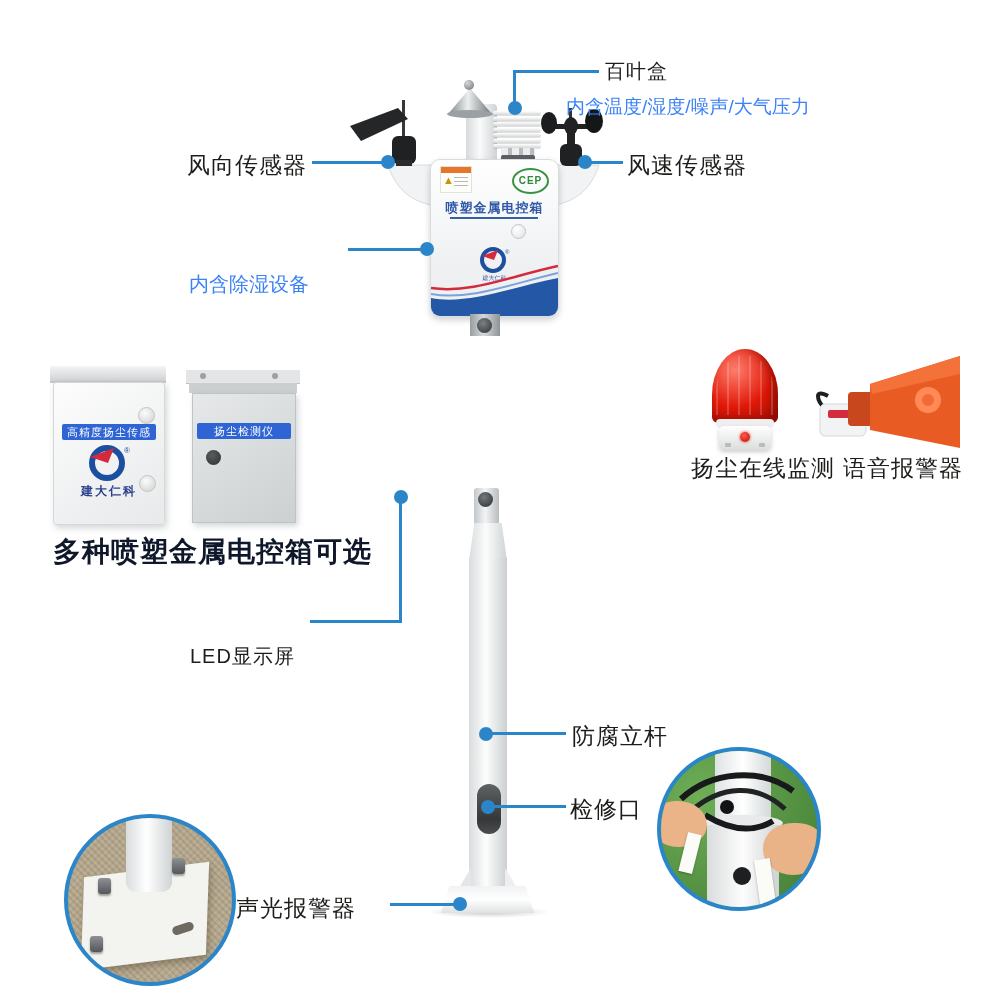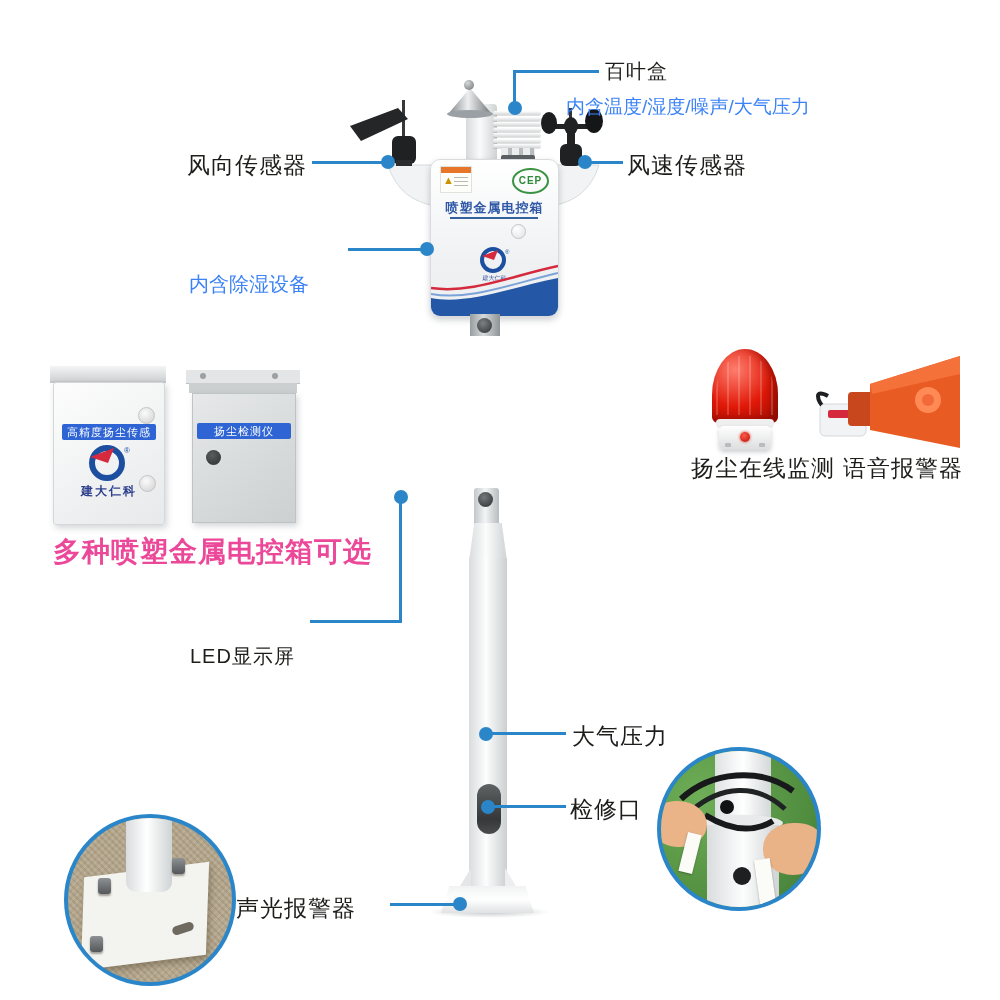--- a/index.html
+++ b/index.html
@@ -106,21 +106,21 @@
   .cab2-flange{left:186px;top:370px;width:114px;height:13px;background:#e3e5e6;
         box-shadow:0 1px 0 rgba(90,95,100,.4);}
   .cab2-hole{position:absolute;width:6px;height:6px;border-radius:50%;background:#9aa0a3;top:3px;}
   .cab2-hood{left:189px;top:383px;width:108px;height:10px;background:#cbcfd0;}
   .cab2-body{left:192px;top:393px;width:102px;height:128px;
         background:linear-gradient(145deg,#e6e8e9,#ccd0d1);border:1px solid #bfc3c4;
         box-shadow:2px 3px 6px rgba(80,90,100,.25);}
   .cab2-dark-hole{position:absolute;left:13px;top:56px;width:15px;height:15px;border-radius:50%;
         background:radial-gradient(circle at 40% 35%,#5a5d5f,#2c2f30);}
   .caption{position:absolute;left:53px;top:533px;font-size:28px;font-weight:bold;
-        color:#ec4899;letter-spacing:1px;}
+        color:#0f172a;letter-spacing:1px;}
 
   
   .beacon-dome{left:712px;top:349px;width:66px;height:74px;
         border-radius:50% 50% 10% 10% / 62% 62% 8% 8%;
         background:radial-gradient(circle at 35% 28%,#ff7d6d,#e01807 55%,#9c0e03);
         box-shadow:inset -6px -4px 10px rgba(120,8,2,.6);}
   .beacon-ribs{left:716px;top:355px;width:58px;height:60px;border-radius:50% 50% 0 0/60% 60% 0 0;
         background:repeating-linear-gradient(90deg,rgba(255,255,255,.18) 0 2px,transparent 2px 11px);}
   .beacon-collar{left:716px;top:419px;width:58px;height:9px;border-radius:4px;background:#efeff0;}
   .beacon-base{left:719px;top:426px;width:52px;height:24px;border-radius:5px;
@@ -331,21 +331,21 @@
   <div class="dot" style="left:420px;top:242px;"></div>
   <div class="info" style="left:189px;top:271px;font-size:20px;">内含除湿设备</div>
 
   <div class="lbl lbl-lg" style="left:190px;top:643px;">LED显示屏</div>
   <div class="line-h" style="left:310px;top:620px;width:92px;"></div>
   <div class="line-v" style="left:399px;top:497px;height:126px;"></div>
   <div class="dot" style="left:394px;top:490px;"></div>
 
   <div class="dot" style="left:479px;top:727px;"></div>
   <div class="line-h" style="left:490px;top:732px;width:76px;"></div>
-  <div class="lbl" style="left:572px;top:721px;">大气压力</div>
+  <div class="lbl" style="left:572px;top:721px;">防腐立杆</div>
 
   <div class="dot" style="left:481px;top:800px;"></div>
   <div class="line-h" style="left:492px;top:805px;width:74px;"></div>
   <div class="lbl" style="left:570px;top:794px;">检修口</div>
 
   <div class="lbl" style="left:236px;top:893px;">声光报警器</div>
   <div class="line-h" style="left:390px;top:903px;width:68px;"></div>
   <div class="dot" style="left:453px;top:897px;"></div>
 
 </div>

